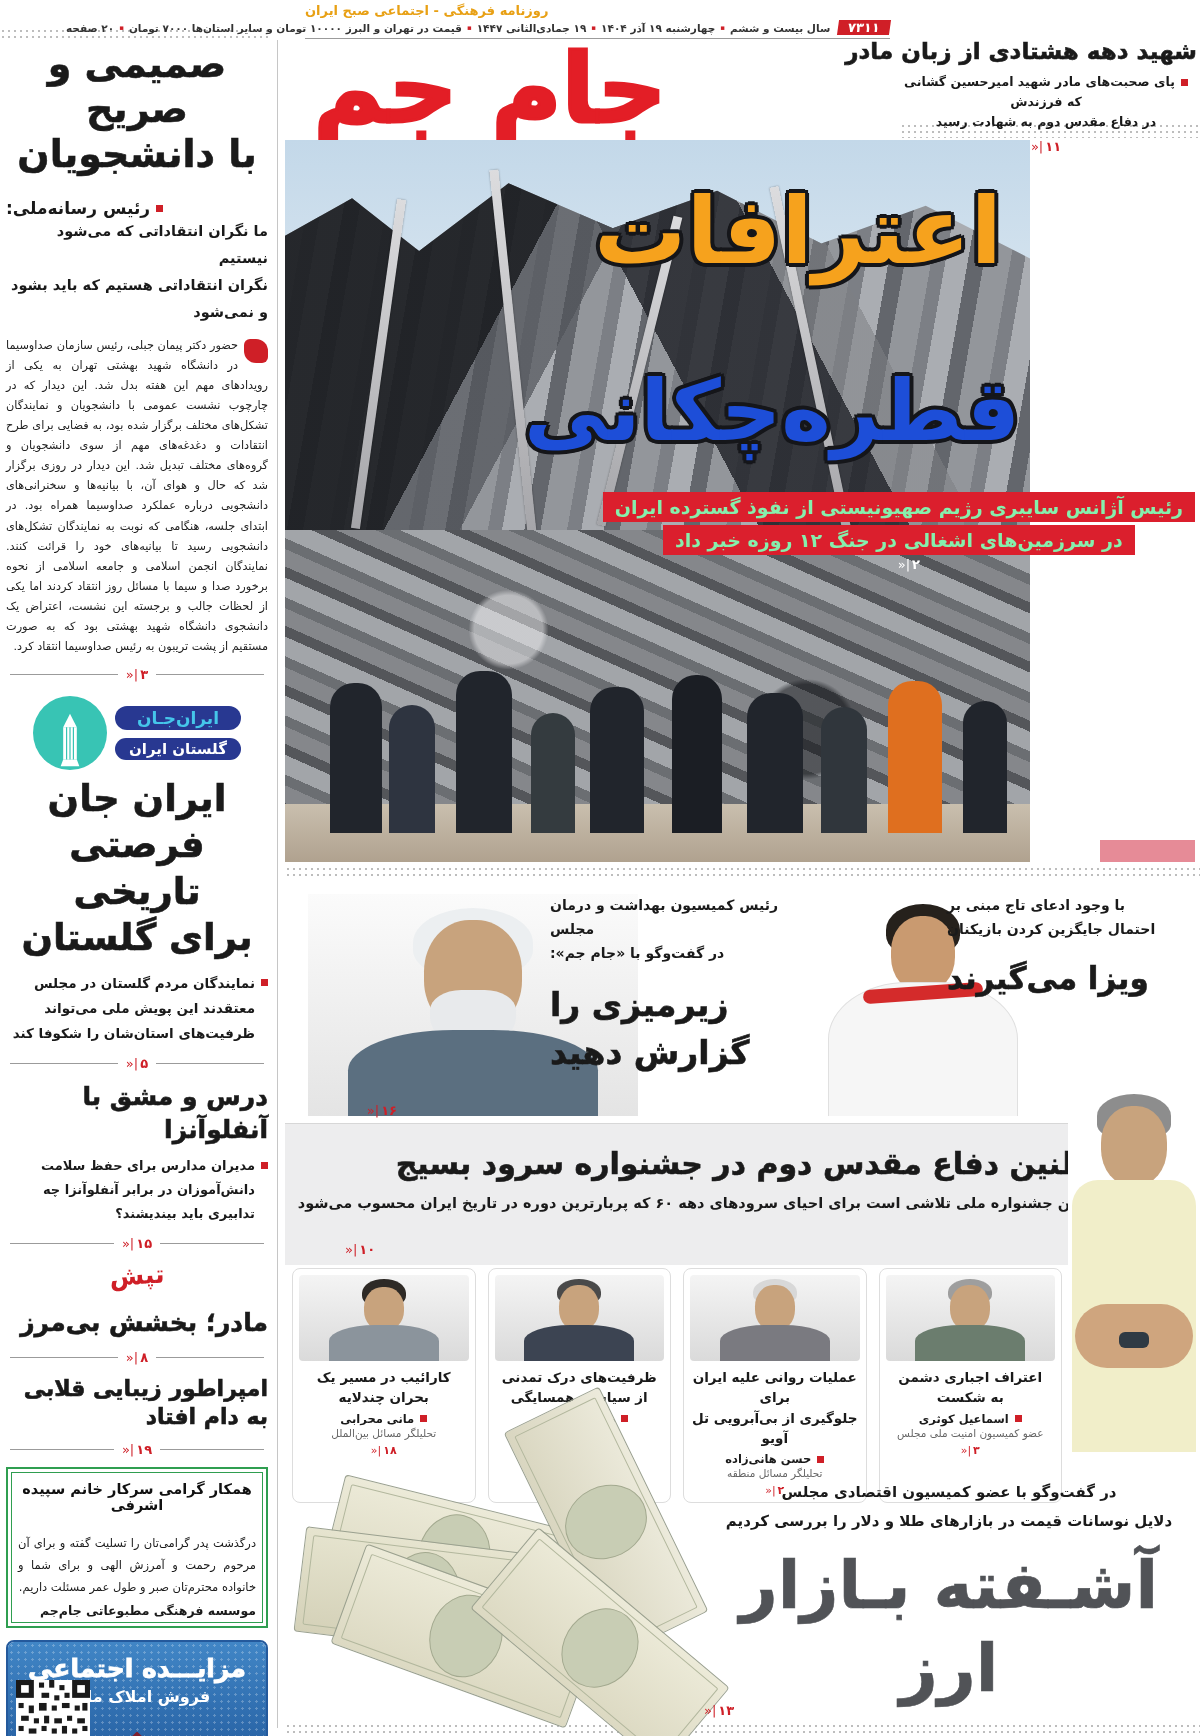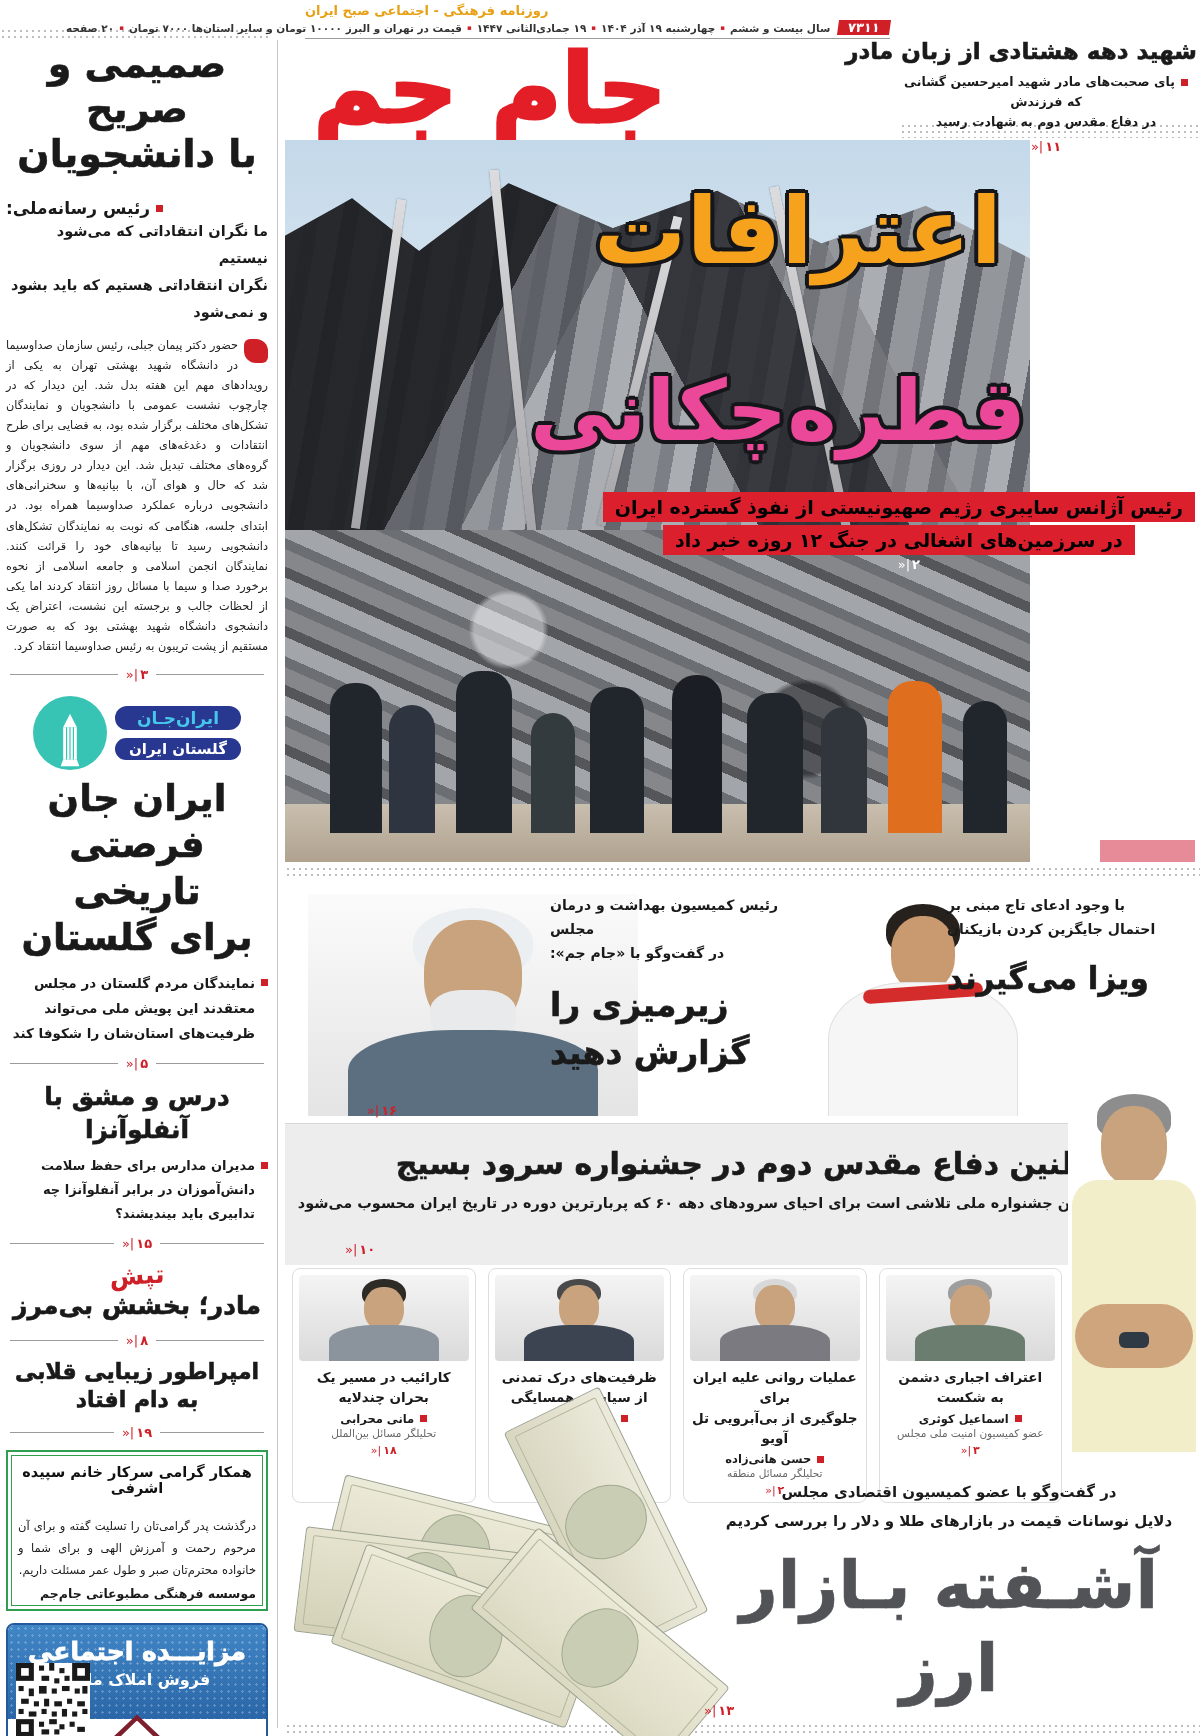--- a/index.html
+++ b/index.html
@@ -32,21 +32,21 @@
   .sb-sub{font-size:14.5px;font-weight:bold;line-height:1.85;text-align:right}
   .sb-body{font-size:11.3px;line-height:1.78;text-align:justify;margin-top:10px;color:#222}
   .orn{float:right;width:24px;height:24px;background:#cf1f27;border-radius:6px 12px 6px 12px;margin-left:6px;margin-top:3px}
   .ij-logo{display:flex;justify-content:center;align-items:center;gap:8px;margin:14px 0 6px}
   .ij-pills{display:flex;flex-direction:column;gap:8px;align-items:stretch}
   .ij-pill{background:#283891;border-radius:14px;padding:2px 14px;font-weight:bold;text-align:center;font-size:17px}
   .ij-pill.p1{color:#45c6ea}
   .ij-pill.p2{color:#fff;font-size:15px}
   .ij-circle{width:74px;height:74px;border-radius:50%;background:#38c4b4;display:flex;align-items:flex-end;justify-content:center;flex:none}
   .sb-title-l{font-size:37px;line-height:1.25;text-align:center}
-  .sb-title-m{font-size:25px;line-height:1.3;text-align:center}
+  .sb-title-m{font-size:25px;line-height:1.3;}
   .tapesh{color:#cf1f27;font-weight:bold;font-size:25px;text-align:center;transform:rotate(-3deg)}
   .cond{border:2px solid #2f9e50;position:relative;padding:12px 10px 8px;margin-top:6px}
   .cond::before{content:"";position:absolute;inset:3px;border:1px solid #2f9e50;pointer-events:none}
   .cond-title{color:#111;font-size:14.5px;font-weight:bold;text-align:center}
   .cond-body{font-size:11.5px;line-height:1.9;text-align:justify;margin-top:20px}
   .cond-sign{font-size:12.5px;font-weight:bold;text-align:right;margin-top:4px}
   
   .ad{margin-top:12px;border:2px solid #24599c;border-radius:8px;overflow:hidden;background:#fff;height:388px;position:relative}
   .ad-top{background:linear-gradient(180deg,#4186c6,#2a66a8);padding:12px 6px 30px;position:relative;
           background-image:radial-gradient(rgba(255,255,255,.25) 1px,transparent 1.4px),linear-gradient(180deg,#4186c6,#2a66a8);background-size:7px 7px,100% 100%}
@@ -69,24 +69,24 @@
   .ph-rubble{position:absolute;left:0;right:0;bottom:0;height:46%;
     background:
       radial-gradient(circle at 30% 30%,rgba(240,240,242,.5) 0 6%,transparent 7%),
       radial-gradient(circle at 70% 60%,rgba(20,22,26,.55) 0 8%,transparent 9%),
       repeating-linear-gradient(24deg,#85878b 0 16px,#6b6e72 16px 26px,#a2a5a9 26px 44px,#54565a 44px 54px)}
   .ph-dust{position:absolute;left:0;right:0;bottom:0;height:8%;background:linear-gradient(#c9bfae,#b0a28f)}
   .beam{position:absolute;width:9px;background:linear-gradient(#dcdcde,#a4a4a8);box-shadow:0 0 2px rgba(0,0,0,.4)}
   .fig{position:absolute;bottom:4%;border-radius:24px 24px 0 0;background:#21252c}
   .hy{position:absolute;top:38px;right:28px;font-size:92px;font-weight:bold;color:#f6a21d;white-space:nowrap;
       text-shadow:-4px 0 #15161a,4px 0 #15161a,0 -4px #15161a,0 4px #15161a,-3px -3px #15161a,3px 3px #15161a,-3px 3px #15161a,3px -3px #15161a}
-  .hw{position:absolute;top:222px;right:4px;font-size:84px;font-weight:bold;color:#ec4899;white-space:nowrap;
+  .hw{position:absolute;top:222px;right:10px;font-size:84px;font-weight:bold;color:#1d4ed8;white-space:nowrap;
       text-shadow:-4px 0 #15161a,4px 0 #15161a,0 -4px #15161a,0 4px #15161a,-3px -3px #15161a,3px 3px #15161a,-3px 3px #15161a,3px -3px #15161a}
   .redbox{position:absolute;top:352px;right:-165px;display:flex;flex-direction:column;align-items:center;gap:3px}
-  .redbox span{background:#db1f2d;color:#000000;font-weight:bold;font-size:19px;padding:4px 12px;white-space:nowrap}
+  .redbox span{background:#db1f2d;color:#86efac;font-weight:bold;font-size:19px;padding:4px 12px;white-space:nowrap}
   .wm{position:absolute;right:-165px;bottom:0;width:95px;height:22px;background:rgba(213,62,82,.6)}
   
   .lead-top{position:absolute;left:895px;top:38px;width:302px;text-align:center}
   .lead-title{font-size:23px;white-space:nowrap}
   .lead-sub{font-size:12.5px;font-weight:bold;line-height:1.6;margin-top:8px}
   
   .portrait{position:relative;background:linear-gradient(180deg,#f4f4f4,#dadada);overflow:hidden}
   .p-head{position:absolute;left:50%;transform:translateX(-50%);border-radius:46%;background:#c8a37d}
   .p-hair{position:absolute;left:50%;transform:translateX(-50%);border-radius:50% 50% 40% 40%;background:#3a3a3a}
   .p-torso{position:absolute;left:50%;transform:translateX(-50%);border-radius:42% 42% 0 0;background:#56677a}
@@ -240,21 +240,21 @@
         <span class="redsq" style="margin-top:8px"></span>
         <span>مدیران مدارس برای حفظ سلامت دانش‌آموزان در برابر آنفلوآنزا چه تدابیری باید بیندیشند؟</span>
       </div>
       <div class="rule-pm">
           <span class="pm">۱۵</span>
         </div>
     </div>
 
     <div>
       <div class="tapesh">تپش</div>
-      <div class="sb-title-m blk" style="margin-top:0">مادر؛ بخشش بی‌مرز</div>
+      <div class="sb-title-m blk" style="margin-top:17px">مادر؛ بخشش بی‌مرز</div>
       <div class="rule-pm">
           <span class="pm">۸</span>
         </div>
     </div>
 
     <div>
       <div class="sb-title-m blk" style="font-size:22px">امپراطور زیبایی قلابی به دام افتاد</div>
       <div class="rule-pm">
           <span class="pm">۱۹</span>
         </div>

